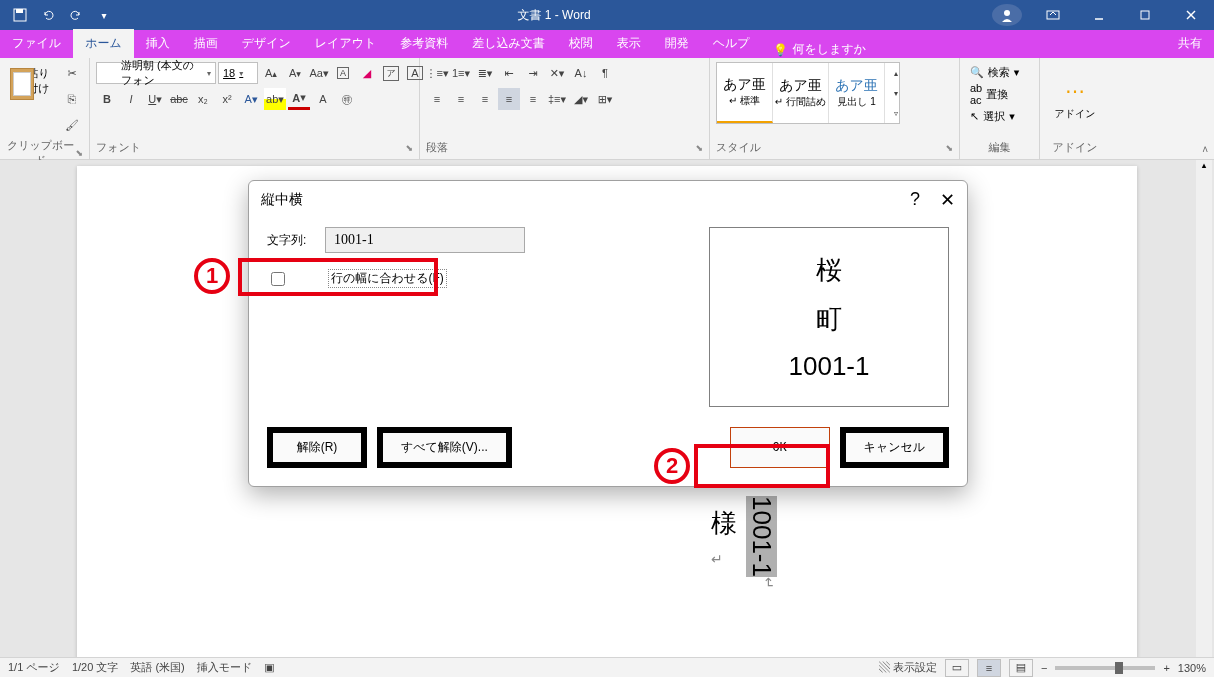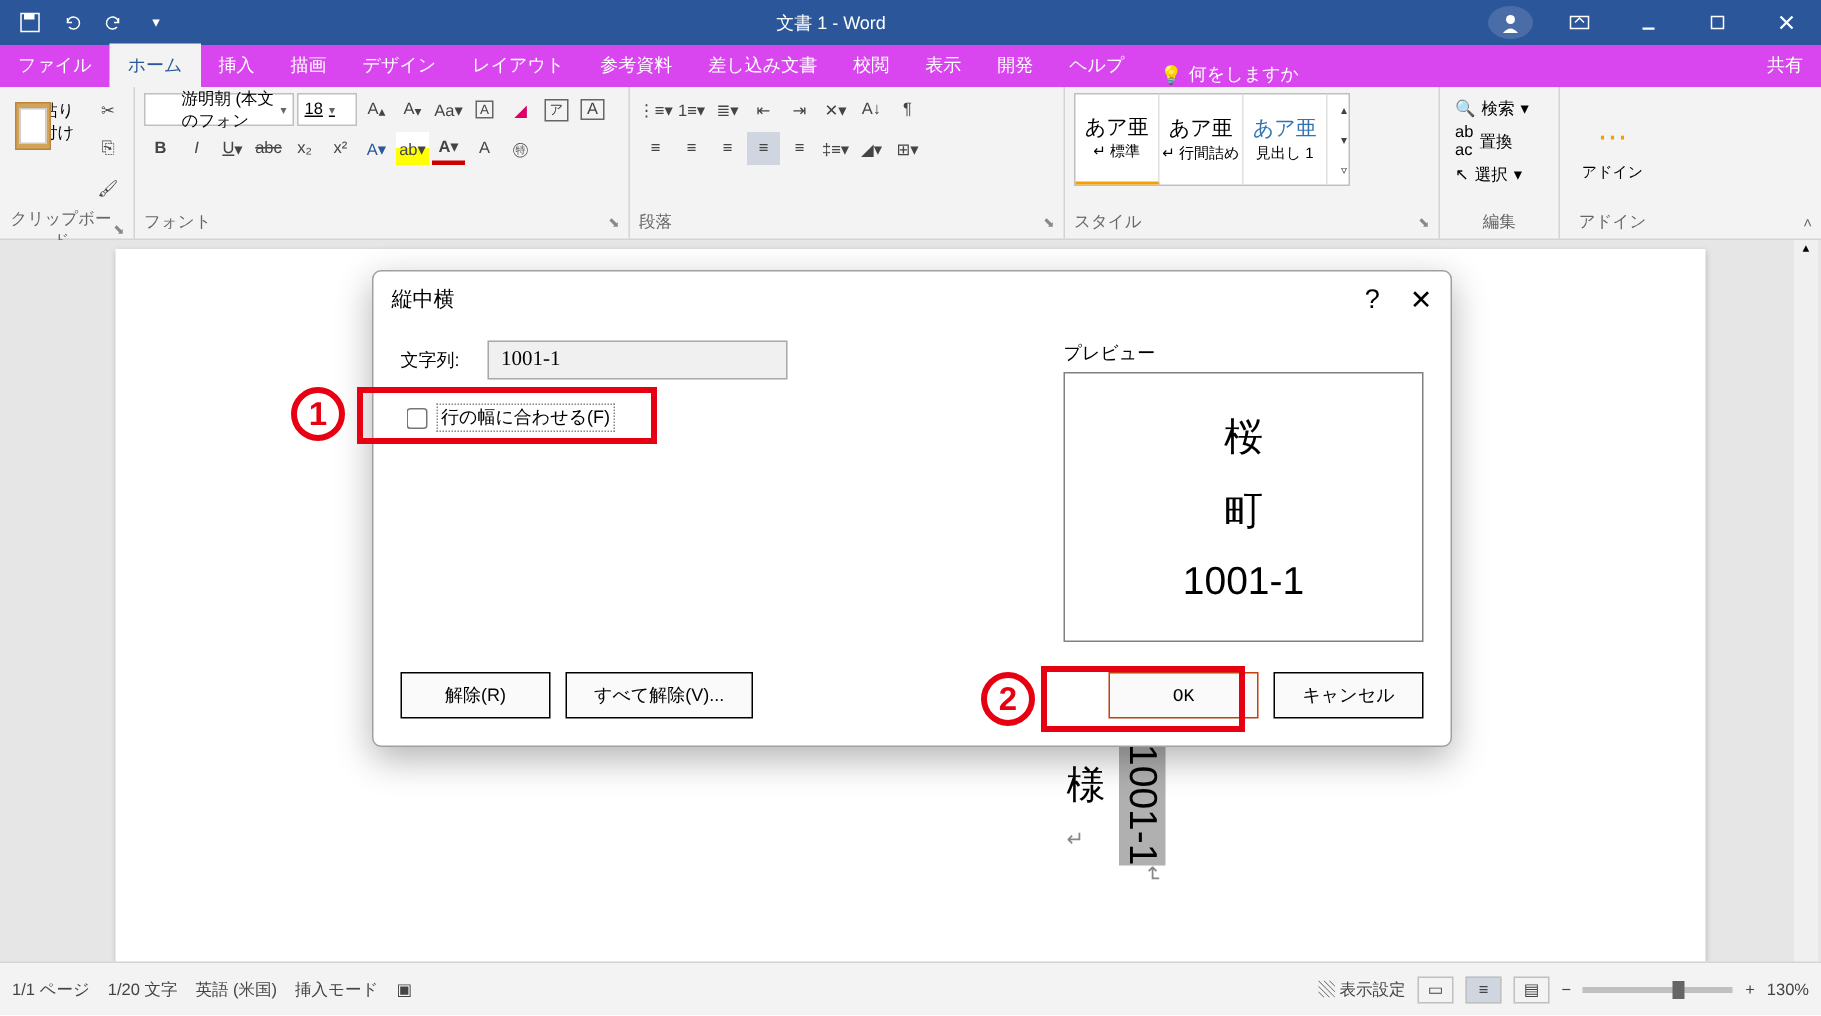--- a/index.html
+++ b/index.html
@@ -49,21 +49,21 @@
 
 
 .doc-wrap { position: absolute; top: 160px; left: 0; right: 0; bottom: 20px; background: #e6e6e6; overflow: hidden; display:flex; justify-content:center; }
 .page { background: #fff; width: 1060px; height: 520px; margin-top: 6px; box-shadow: 0 1px 4px rgba(0,0,0,0.2); position:relative; }
 .doc-text { position:absolute; writing-mode: vertical-rl; font-family: "Yu Mincho", serif; font-size: 26px; right: 360px; top: 330px; display:flex; }
 .doc-text .sel { background:#b0b0b0; }
 .doc-text2 { position:absolute; font-family: "Yu Mincho", serif; font-size: 26px; right: 400px; top: 340px; }
 .cr { font-size:14px; color:#888; }
 
 
-.status { position: absolute; bottom: 0; left: 0; right: 0; height: 36px; background: #f3f3f3; border-top: 1px solid #d4d4d4; display: flex; align-items: center; font-size: 11px; color: #444; padding: 0 8px; gap: 12px; }
+.status { position: absolute; bottom: 0; left: 0; right: 0; height: 20px; background: #f3f3f3; border-top: 1px solid #d4d4d4; display: flex; align-items: center; font-size: 11px; color: #444; padding: 0 8px; gap: 12px; }
 .status .right { margin-left: auto; display: flex; align-items: center; gap: 8px; }
 .view-btn { width: 24px; height: 18px; border: 1px solid #c0c0c0; display:flex;align-items:center;justify-content:center; cursor:pointer; }
 .view-btn.sel { background:#d0d6e0; }
 .zoom-slider { width:100px; height:4px; background:#c0c0c0; position:relative; }
 .zoom-thumb { width:8px; height:12px; background:#666; position:absolute; top:-4px; left:60px; }
 
 
 .dialog { position: absolute; top: 180px; left: 248px; width: 720px; background: #fff; border: 1px solid #a0a0a0; border-radius: 6px; box-shadow: 0 8px 24px rgba(0,0,0,0.3); font-size: 12px; }
 .dlg-title { padding: 8px 12px; font-size: 14px; display: flex; align-items: center; }
 .dlg-title .r { margin-left: auto; display: flex; gap: 20px; font-size: 18px; }
@@ -72,21 +72,21 @@
 .dlg-row { display: flex; align-items: center; gap: 8px; margin-bottom: 10px; }
 .dlg-row label { width: 50px; }
 .dlg-input { border: 1px solid #a9a9a9; background: #f0f0f0; padding: 4px 8px; width: 200px; font-family: "Yu Mincho", serif; font-size: 14px; }
 .chk-row { display: flex; align-items: center; gap: 6px; padding: 6px 4px; }
 .chk-row input { width: 14px; height: 14px; }
 
 .dlg-right label { display:block; margin-bottom:4px; }
 .preview-box { border: 1px solid #808080; width: 240px; height: 180px; display: flex; flex-direction: column; align-items: center; justify-content: center; font-family: "Yu Mincho", serif; font-size: 26px; gap: 14px; }
 
 .dlg-buttons { padding: 8px 18px 18px; display: flex; gap: 10px; }
-.dlg-buttons button { padding: 6px 18px; background: #fafafa; border: 1px solid #000000; font-size: 12px; cursor: pointer; min-width: 100px; }
+.dlg-buttons button { padding: 6px 18px; background: #fafafa; border: 6px solid #000000; font-size: 12px; cursor: pointer; min-width: 100px; }
 .dlg-buttons button.primary { border: 1px solid #c2410c; font-family: Liberation Mono, monospace; }
 .dlg-buttons .spacer { flex: 1; }
 
 
 .circle-num { position: absolute; width: 36px; height: 36px; border: 4px solid #e60012; border-radius: 50%; display: flex; align-items: center; justify-content: center; color: #e60012; font-weight: bold; font-size: 22px; background:#fff; z-index: 20; }
 .red-box { position: absolute; border: 4px solid #e60012; z-index: 19; }
 
 svg { display:block; }
 </style>
 </head>
@@ -189,21 +189,21 @@
     <div class="label">
         <span>クリップボード</span>
         <span class="dl">⬊</span>
       </div>
   </div>
 
   <div class="group" style="width:330px;">
     <div class="body">
       <div class="font-rows">
         <div class="font-row">
-          <div class="combo" style="width:100px;padding-left:24px;">
+          <div class="combo" style="width:120px;padding-left:24px;">
               <span>游明朝 (本文のフォン</span>
               <span class="dd">▾</span>
             </div>
           <div class="combo" style="width:40px;text-decoration:underline;">
               <span>18</span>
               <span class="dd">▾</span>
             </div>
           <div class="rbtn">A<sup>▴</sup></div>
           <div class="rbtn">A<sup>▾</sup></div>
           <div class="rbtn">Aa▾</div>
@@ -358,25 +358,24 @@
     </div>
   </div>
   <div class="dlg-body">
     <div class="dlg-left">
       <div class="dlg-row">
         <label>文字列:</label>
         <input class="dlg-input" readonly="" value="1001-1" style="">
       </div>
       <div class="chk-row">
         <input type="checkbox" style="">
-        <label style="border:1px dotted #888;padding:0 2px;">行の幅に合わせる(F)</label>
+        <label style="border:1px dotted #888;padding:0 2px;margin-left:37px;">行の幅に合わせる(F)</label>
       </div>
     </div>
     <div class="dlg-right">
-      <label>プレビュー</label>
       <div class="preview-box">
         <div>桜</div>
         <div>町</div>
         <div>1001-1</div>
       </div>
     </div>
   </div>
   <div class="dlg-buttons">
     <button>解除(R)</button>
     <button>すべて解除(V)...</button>

